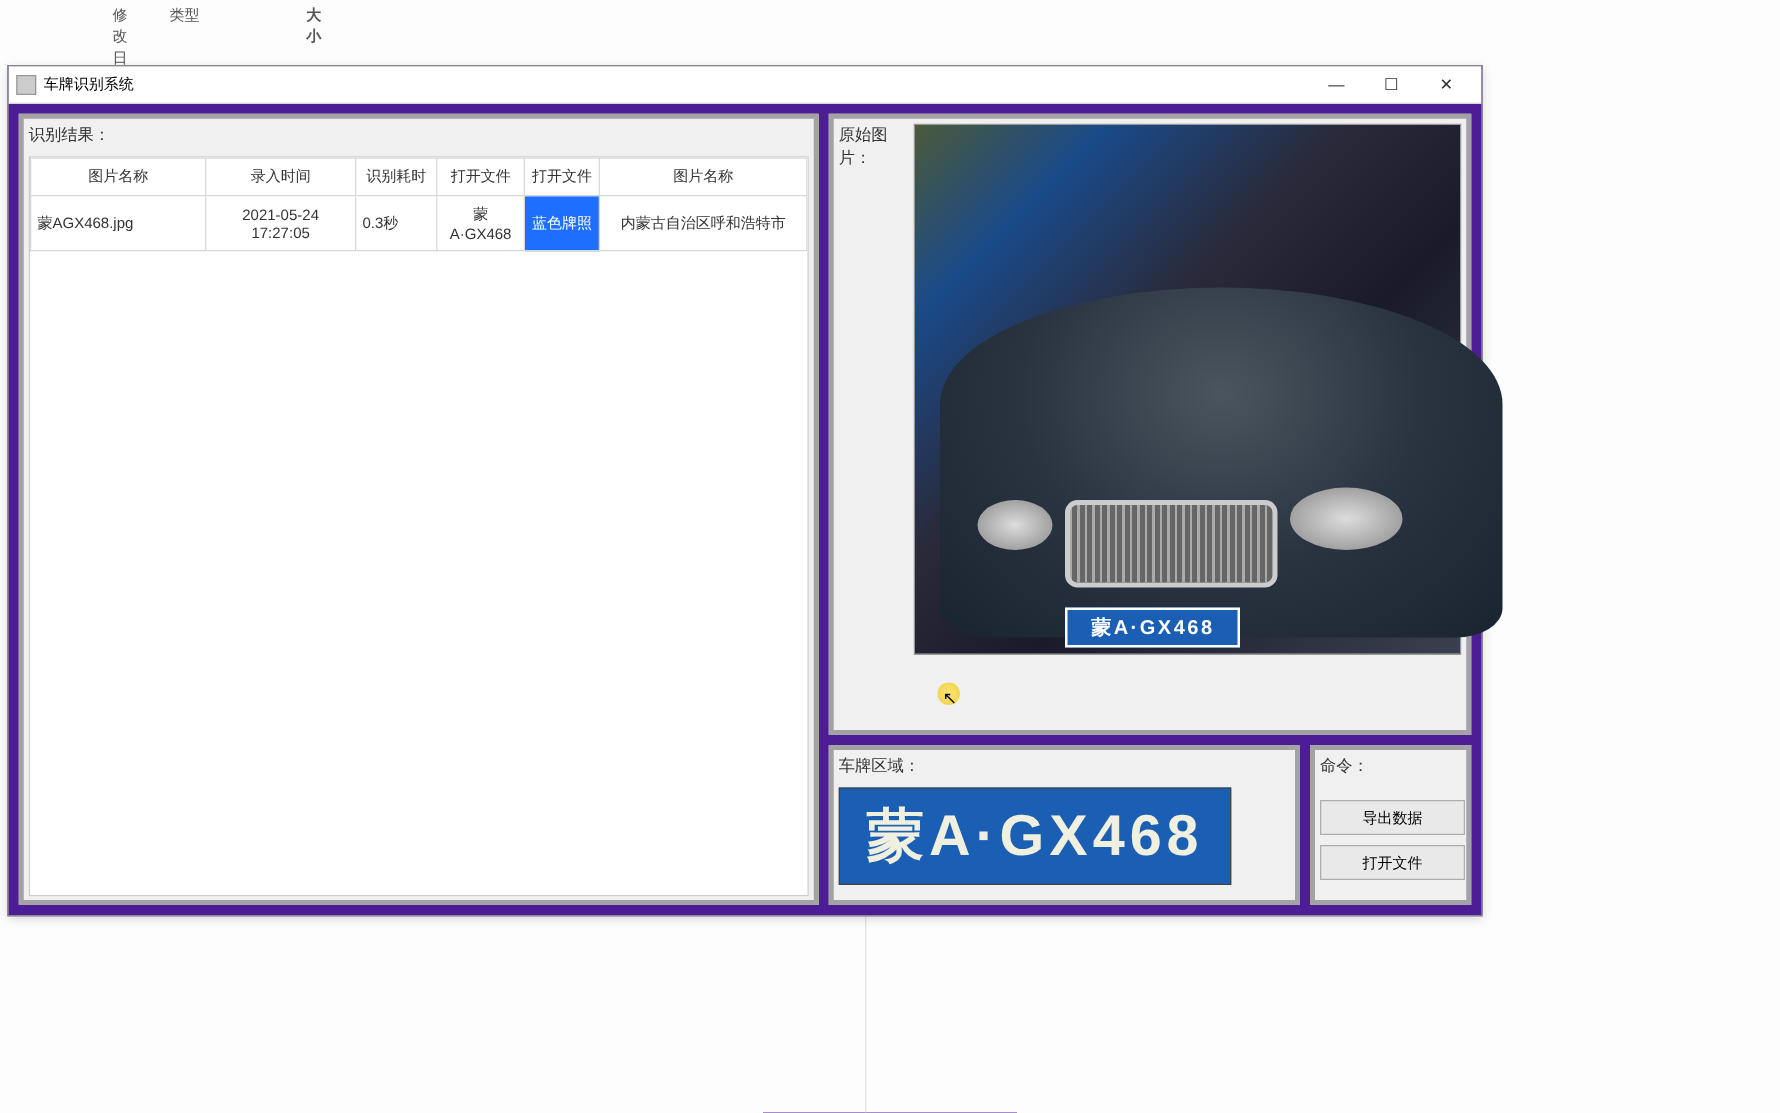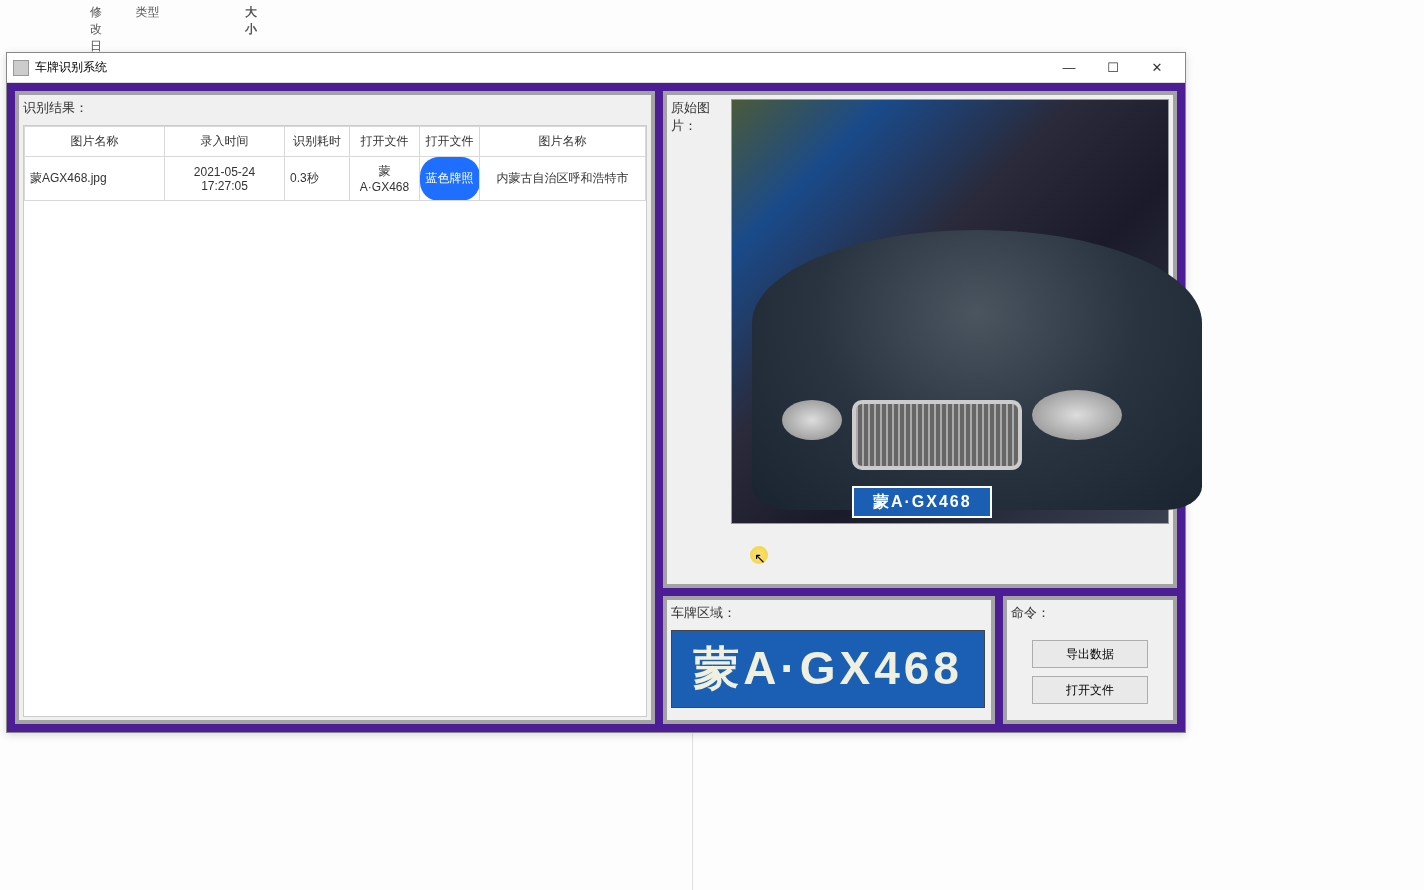--- a/index.html
+++ b/index.html
@@ -27,28 +27,28 @@
     .content { display: flex; gap: 8px; padding: 8px; height: calc(100% - 30px); }
     
     .panel { border: 4px solid #a3a3a3; background: #f0f0f0; padding: 4px; position: relative; }
     .panel-title { font-size: 13px; margin-bottom: 8px; color: #333; }
     
     .left-panel { width: 652px; height: 100%; }
     .right-col { flex: 1; display: flex; flex-direction: column; gap: 8px; }
     .right-top { flex: 1; display: flex; flex-direction: row; }
     .right-bottom { display: flex; gap: 8px; height: 128px; justify-content: flex-end; }
     .plate-panel { flex: 1; }
-    .cmd-panel { width: 174px; }
+    .cmd-panel { width: 129px; }
     
     
     .table { width: 100%; border-collapse: collapse; background: #fff; font-size: 12px; }
     .table th, .table td { border: 1px solid #d8d8d8; padding: 6px 4px; text-align: center; }
     .table th { background: #fff; font-weight: normal; color: #333; }
     .table td { color: #333; }
-    .plate-type-cell { background: #1e6fff; color: #fff !important; border-radius: 19px; }
+    .plate-type-cell { background: #1e6fff; color: #fff !important; }
     .table-wrap { background: #fff; height: calc(100% - 25px); border: 1px solid #ccc; overflow: auto; }
     
     
     .orig-img { width: 472px; height: 425px; background: linear-gradient(135deg,#4a5a3a 0%,#1a4a8a 18%,#2a2a3a 40%,#1a1a2a 60%,#3a4050 100%); position: relative; border: 1px solid #999; }
     .car-body { position: absolute; left: 20px; top: 130px; width: 450px; height: 280px; background: radial-gradient(ellipse at 50% 30%, #4a5560 0%, #2a3440 50%, #1a2430 100%); border-radius: 60% 60% 10% 10% / 40% 40% 10% 10%; }
     .car-grille { position: absolute; left: 100px; top: 170px; width: 170px; height: 70px; background: repeating-linear-gradient(90deg,#aaa 0,#aaa 2px,#666 2px,#666 6px); border-radius: 10px; border: 4px solid #ccc; }
     .car-light-l { position: absolute; left: 30px; top: 170px; width: 60px; height: 40px; background: radial-gradient(#ddd,#888); border-radius: 50%; }
     .car-light-r { position: absolute; left: 280px; top: 160px; width: 90px; height: 50px; background: radial-gradient(#ddd,#888); border-radius: 50%; }
     .plate-on-car { position: absolute; left: 100px; top: 256px; width: 140px; height: 32px; background: #1a5fb4; color: #fff; display: flex; align-items: center; justify-content: center; font-size: 16px; font-weight: bold; letter-spacing: 2px; border: 2px solid #fff; }
     

